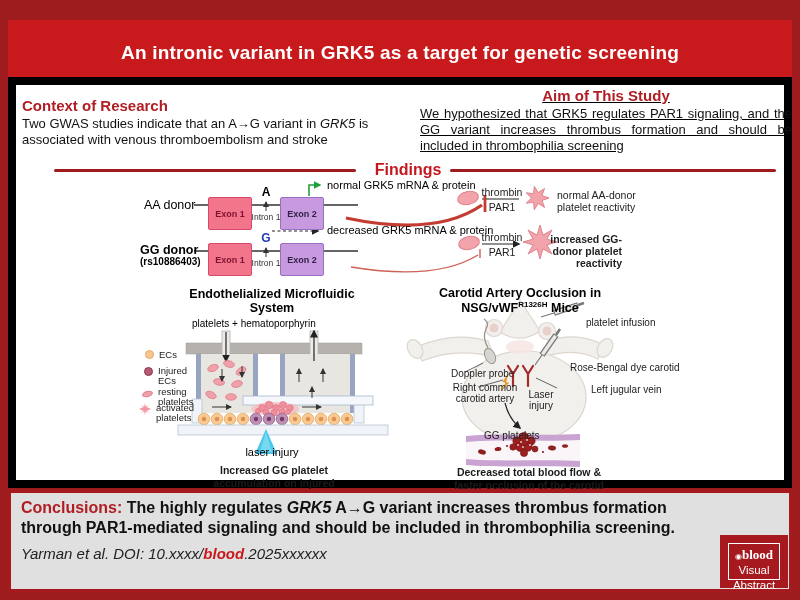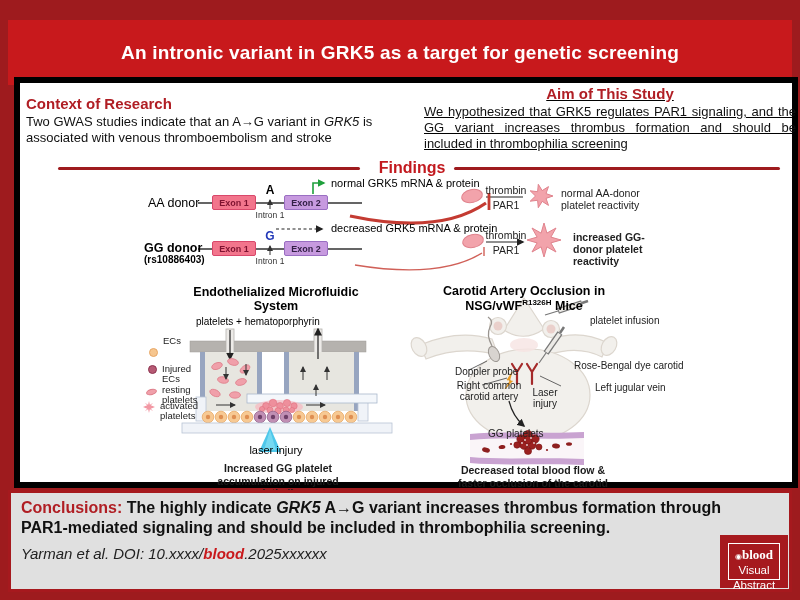--- a/index.html
+++ b/index.html
@@ -1,27 +1,27 @@
 <!DOCTYPE html>
 <html><head>
 <meta charset="utf-8">
 <style>
   html,body{margin:0;padding:0;background:#fff;font-family:"Liberation Sans","DejaVu Sans",sans-serif;}
   #frame{position:relative;width:800px;height:600px;background:#9E1B1E;overflow:hidden;}
   .abs{position:absolute;}
   #title-bar{left:8px;top:8px;width:784px;height:65px;background:#C8191C;display:flex;align-items:center;justify-content:center;margin-top:12px;}
   #title-bar .t{color:#fff;font-weight:bold;font-size:19px;letter-spacing:.2px;}
-  #main-panel{left:8px;top:77px;width:784px;height:411px;background:#fff;border:6px solid #000000;box-sizing:border-box;margin-left:6px;}
+  #main-panel{left:8px;top:77px;width:784px;height:411px;background:#fff;border:8px solid #000000;box-sizing:border-box;}
   #concl-panel{left:8px;top:490px;width:784px;height:102px;background:#E0E0E0;border:3px solid #A6191E;box-sizing:border-box;padding:5px 10px;}
   .overlay{position:absolute;left:0;top:0;pointer-events:none;}
   .hd{color:#B01E24;font-weight:bold;font-size:15px;}
   .body-txt{font-size:13px;color:#111;line-height:1.22;margin-top:2px;}
   .findings-hd{color:#C2191E;font-weight:bold;font-size:16px;text-align:center;}
   .rule{background:#9E1B1E;height:3px;border-radius:2px;}
-  .exon{position:absolute;width:44px;height:15px;font-size:9px;font-weight:bold;display:flex;align-items:center;justify-content:center;border-radius:2px;box-sizing:border-box;}
+  .exon{position:absolute;width:44px;height:33px;font-size:9px;font-weight:bold;display:flex;align-items:center;justify-content:center;border-radius:2px;box-sizing:border-box;}
   .exon1{background:#F2758C;border:1px solid #D9486B;color:#7E1230;}
   .exon2{background:#C79ADF;border:1px solid #9A6FC2;color:#332046;}
   .sm{font-size:10.5px;color:#222;line-height:1.15;}
   .xs{font-size:10px;color:#222;line-height:1.12;padding-left:32px;}
   .ctr{text-align:center;}
   .bold{font-weight:bold;}
   .cap{font-weight:bold;font-size:10.5px;color:#1a1a1a;line-height:1.2;text-align:center;}
   .leg{font-size:9.5px;color:#222;line-height:1.05;}
   .sw{position:absolute;box-sizing:border-box;}
   #concl-line{font-size:16px;font-weight:bold;color:#111;line-height:1.25;width:705px;}
@@ -266,27 +266,27 @@
 
     <div class="abs bold" style="left:124px;top:158px;font-size:12.5px;">GG donor</div>
     <div class="abs bold" style="left:124px;top:171px;font-size:10px;">(rs10886403)</div>
     <div class="exon exon1" style="left:192px;top:158px;">Exon 1</div>
     <div class="exon exon2" style="left:264px;top:158px;">Exon 2</div>
     <div class="abs ctr bold" style="left:243px;top:146px;width:14px;font-size:12px;color:#2238B8;">G</div>
     <div class="abs ctr" style="left:230px;top:173px;width:40px;font-size:8.5px;color:#333;">Intron 1</div>
     <div class="abs" style="left:311px;top:139px;font-size:11px;">decreased GRK5 mRNA &amp; protein</div>
     <div class="abs ctr sm" style="left:464px;top:146px;width:44px;">thrombin</div>
     <div class="abs ctr sm" style="left:468px;top:161px;width:36px;">PAR1</div>
-    <div class="abs sm bold" style="left:553px;top:148px;width:95px;">increased GG-donor platelet reactivity</div>
+    <div class="abs sm bold" style="left:511px;top:148px;width:95px;text-align:right;">increased GG-donor platelet reactivity</div>
 
     <div class="abs ctr bold" style="left:150px;top:202px;width:212px;font-size:12.5px;">Endothelialized Microfluidic System</div>
     <div class="abs" style="left:176px;top:233px;font-size:10px;">platelets + hematoporphyrin</div>
 
     <div class="sw" style="left:129px;top:265px;width:9px;height:9px;border-radius:50%;background:#F6C68F;border:1.5px solid #E8A766;"></div>
-    <div class="abs leg" style="left:143px;top:253px;">ECs</div>
+    <div class="abs leg" style="left:143px;top:265px;">ECs</div>
     <div class="sw" style="left:128px;top:282px;width:9px;height:9px;border-radius:50%;background:#B65A74;border:1.5px solid #8E3350;"></div>
     <div class="abs leg" style="left:142px;top:281px;width:44px;">Injured ECs</div>
     <div class="sw" style="left:126px;top:306px;width:11px;height:6px;border-radius:50%;background:#F0A0AA;border:1px solid #DE7E8A;transform:rotate(-15deg);"></div>
     <div class="abs leg" style="left:142px;top:302px;width:46px;">resting platelets</div>
     <svg class="sw" style="left:123px;top:318px;" width="12" height="12" viewBox="0 0 12 12">
         <polygon points="12,6 7.8,7.8 10.2,10.2 6.9,8.3 6,12 5.1,8.3 1.8,10.2 4.2,7.8 0,6 4.2,4.2 1.8,1.8 5.1,3.7 6,0 6.9,3.7 10.2,1.8 7.8,4.2" fill="#F298A4"></polygon>
       </svg>
     <div class="abs leg" style="left:140px;top:318px;width:50px;">activated platelets</div>
 
     <div class="abs ctr" style="left:226px;top:361px;width:60px;font-size:11px;">laser injury</div>
@@ -297,21 +297,21 @@
     <div class="abs xs" style="left:403px;top:283px;">Doppler probe</div>
     <div class="abs xs" style="left:522px;top:277px;">Rose-Bengal dye carotid</div>
     <div class="abs xs ctr" style="left:404px;top:297px;width:66px;">Right common carotid artery</div>
     <div class="abs xs ctr" style="left:472px;top:304px;width:42px;">Laser injury</div>
     <div class="abs xs" style="left:543px;top:299px;">Left jugular vein</div>
     <div class="abs xs" style="left:436px;top:345px;">GG platelets</div>
     <div class="abs cap" style="left:427px;top:381px;width:172px;">Decreased total blood flow &amp; faster occlusion of the carotid artery</div>
   </div>
 
   <div id="concl-panel" class="abs">
-    <div id="concl-line"><span class="red">Conclusions:</span><span> The highly indicate </span><i>GRK5</i><span> A→G variant increases thrombus formation through PAR1-mediated signaling and should be included in thrombophilia screening.</span></div>
+    <div id="concl-line"><span class="red">Conclusions:</span><span> The highly regulates </span><i>GRK5</i><span> A→G variant increases thrombus formation through PAR1-mediated signaling and should be included in thrombophilia screening.</span></div>
     <div id="citation"><span>Yarman et al. DOI: 10.xxxx/</span><span class="jr">blood</span><span>.2025xxxxxx</span></div>
     <div id="logo">
       <div class="in">
         <div><span style="font-size:8px;">◉</span><span class="bl">blood</span></div>
         <div>Visual</div>
         <div>Abstract</div>
       </div>
     </div>
   </div>
 

